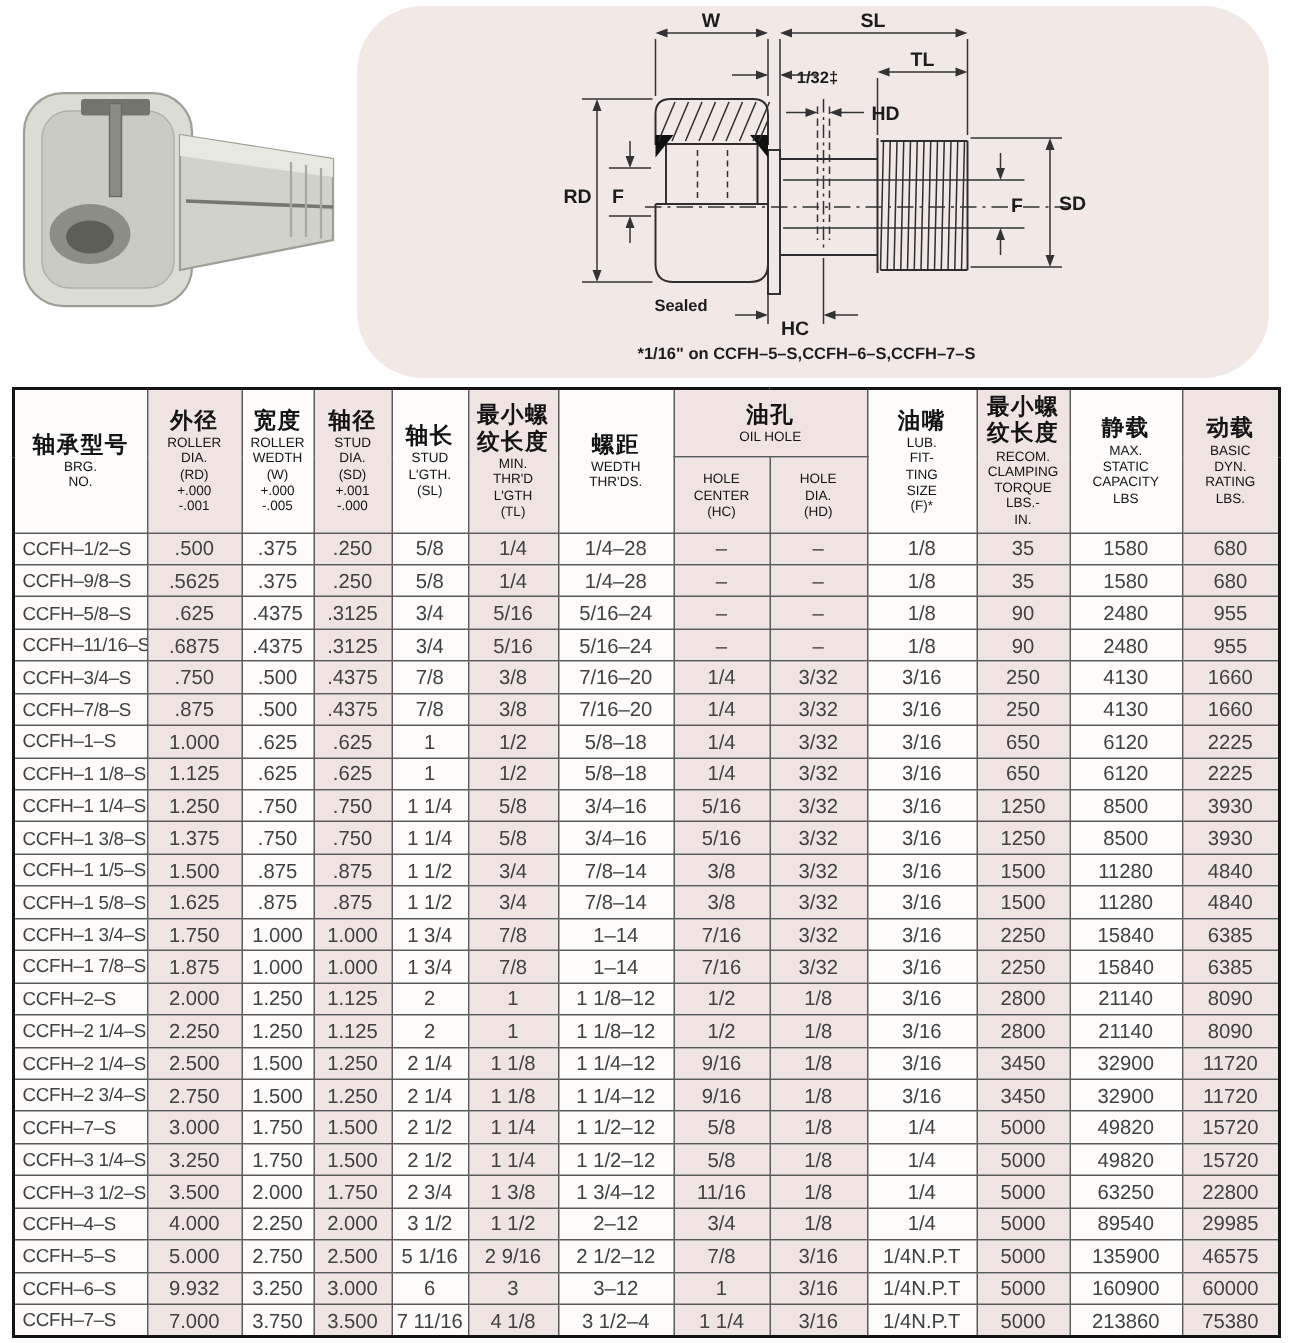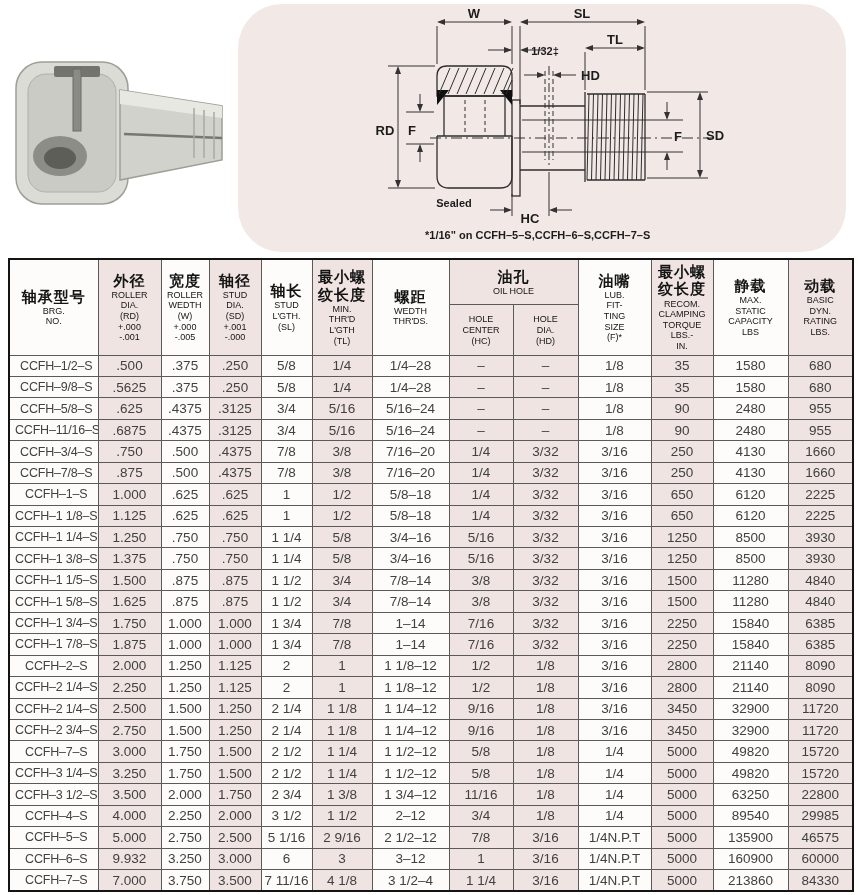--- a/index.html
+++ b/index.html
@@ -16,21 +16,21 @@
   .tablewrap{position:absolute;left:8px;top:258px;width:844px;}
   table{
     border-collapse:collapse;table-layout:fixed;width:844px;
     color:#414141;
   }
   table{border:2px solid #141414;}
   th,td{border:1px solid #5a5a5a;overflow:hidden;}
   thead th{background:#fdfcfb;color:#141414;vertical-align:middle;padding:3px 0;font-weight:normal;}
   th.shaded,td.shaded{background:#efe4e1;}
   td{background:#fdfcfb;height:20.45px;font-size:13.5px;text-align:center;padding:0;white-space:nowrap;}
-  td.model{text-align:center;padding-left:5px;font-size:12.5px;letter-spacing:-0.2px;}
+  td.model{text-align:left;padding-left:5px;font-size:12.5px;letter-spacing:-0.2px;}
   .zh{font-size:15px;font-weight:bold;line-height:1.15;letter-spacing:1px;}
   .en{font-size:9px;line-height:1.18;white-space:pre-line;margin-top:1px;letter-spacing:0;}
   .groupth{height:38px;margin-left:32px;}
   svg text{fill:#1c1c1c;}
   .dimlabel{font-size:13px;font-weight:bold;}
   .smlabel{font-size:11px;font-weight:bold;}
 </style>
 </head>
 <body>
 
@@ -656,17 +656,17 @@
           <td>3.750</td>
           <td class="shaded">3.500</td>
           <td>7 11/16</td>
           <td class="shaded">4 1/8</td>
           <td>3 1/2–4</td>
           <td class="shaded">1 1/4</td>
           <td class="shaded">3/16</td>
           <td>1/4N.P.T</td>
           <td class="shaded">5000</td>
           <td>213860</td>
-          <td class="shaded">84330</td>
+          <td class="shaded">75380</td>
         </tr>
       </tbody>
   </table>
 </div>
 
 </body></html>

